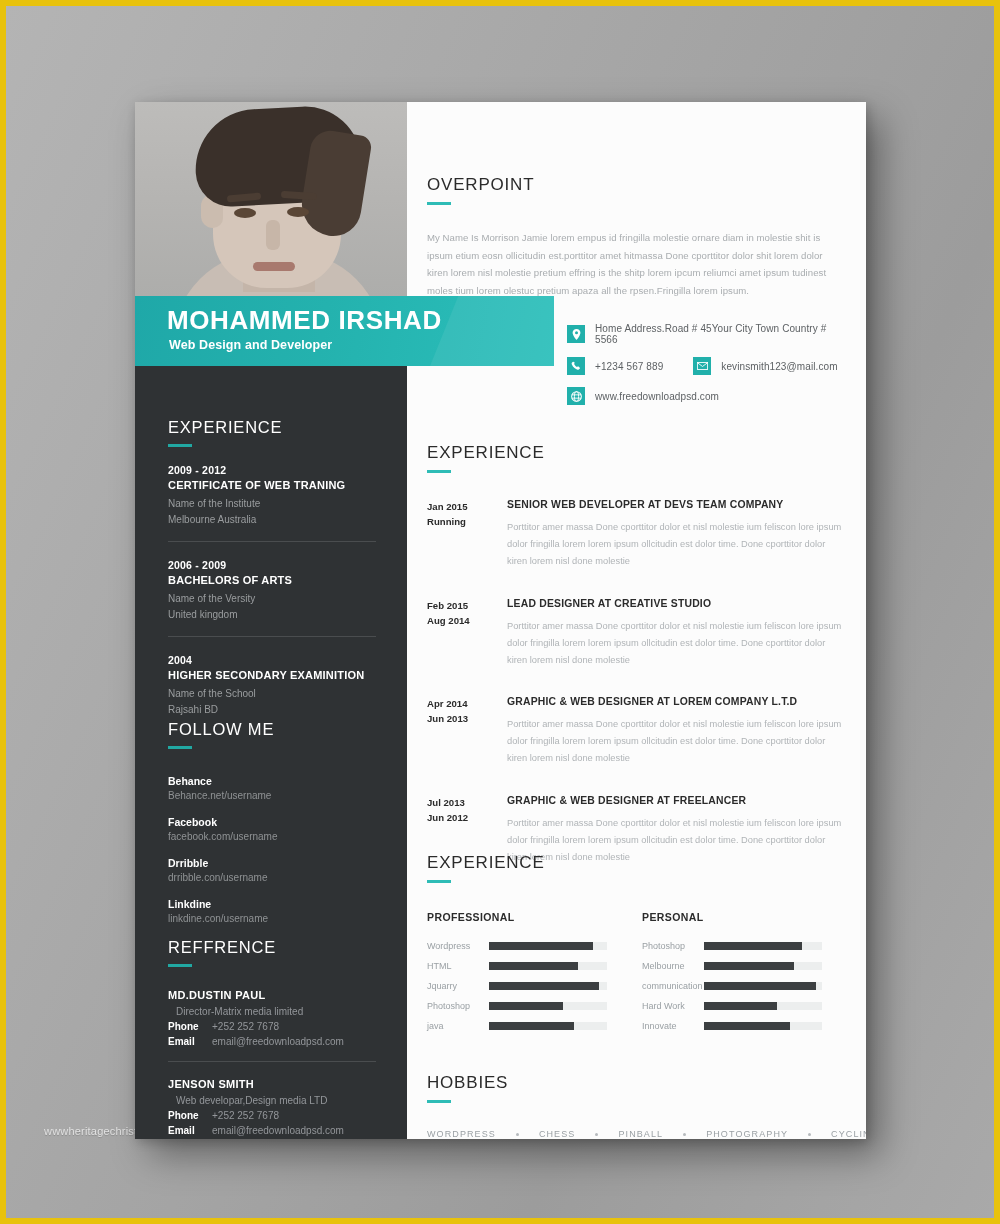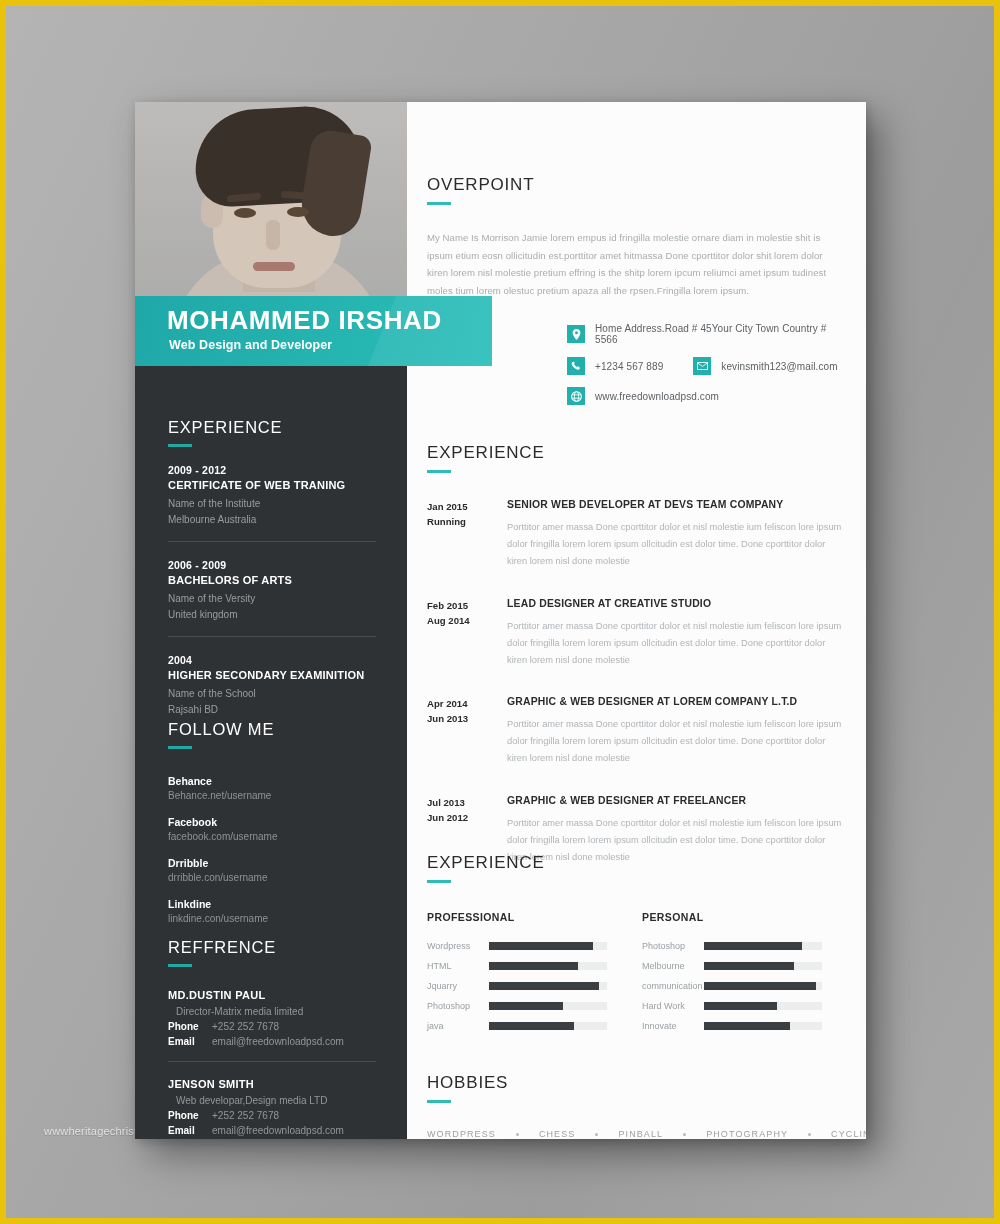--- a/index.html
+++ b/index.html
@@ -100,21 +100,21 @@
   .ph-eye-r { position:absolute; left:152px; top:105px; width:22px; height:10px;
     background:#5a4636; border-radius:50%; }
   .ph-nose  { position:absolute; left:131px; top:118px; width:14px; height:30px;
     background:#c7b6a8; border-radius:6px; }
   .ph-mouth { position:absolute; left:118px; top:160px; width:42px; height:9px;
     background:#a8796e; border-radius:6px; }
 
   .name-banner {
     position: absolute;
     left: 0; top: 194px;
-    width: 357px; height: 70px;
+    width: 419px; height: 70px;
     background: linear-gradient(100deg,#1fa8a8 0%,#24b2ae 45%,#2bbfbb 100%);
     overflow: hidden;
   }
   .name-banner::after {
     content:""; position:absolute; right:-40px; top:-20px;
     width:150px; height:140px; transform: rotate(22deg);
     background: rgba(255,255,255,.07);
   }
   .name-text {
     position: absolute; left: 32px; top: 11px;

